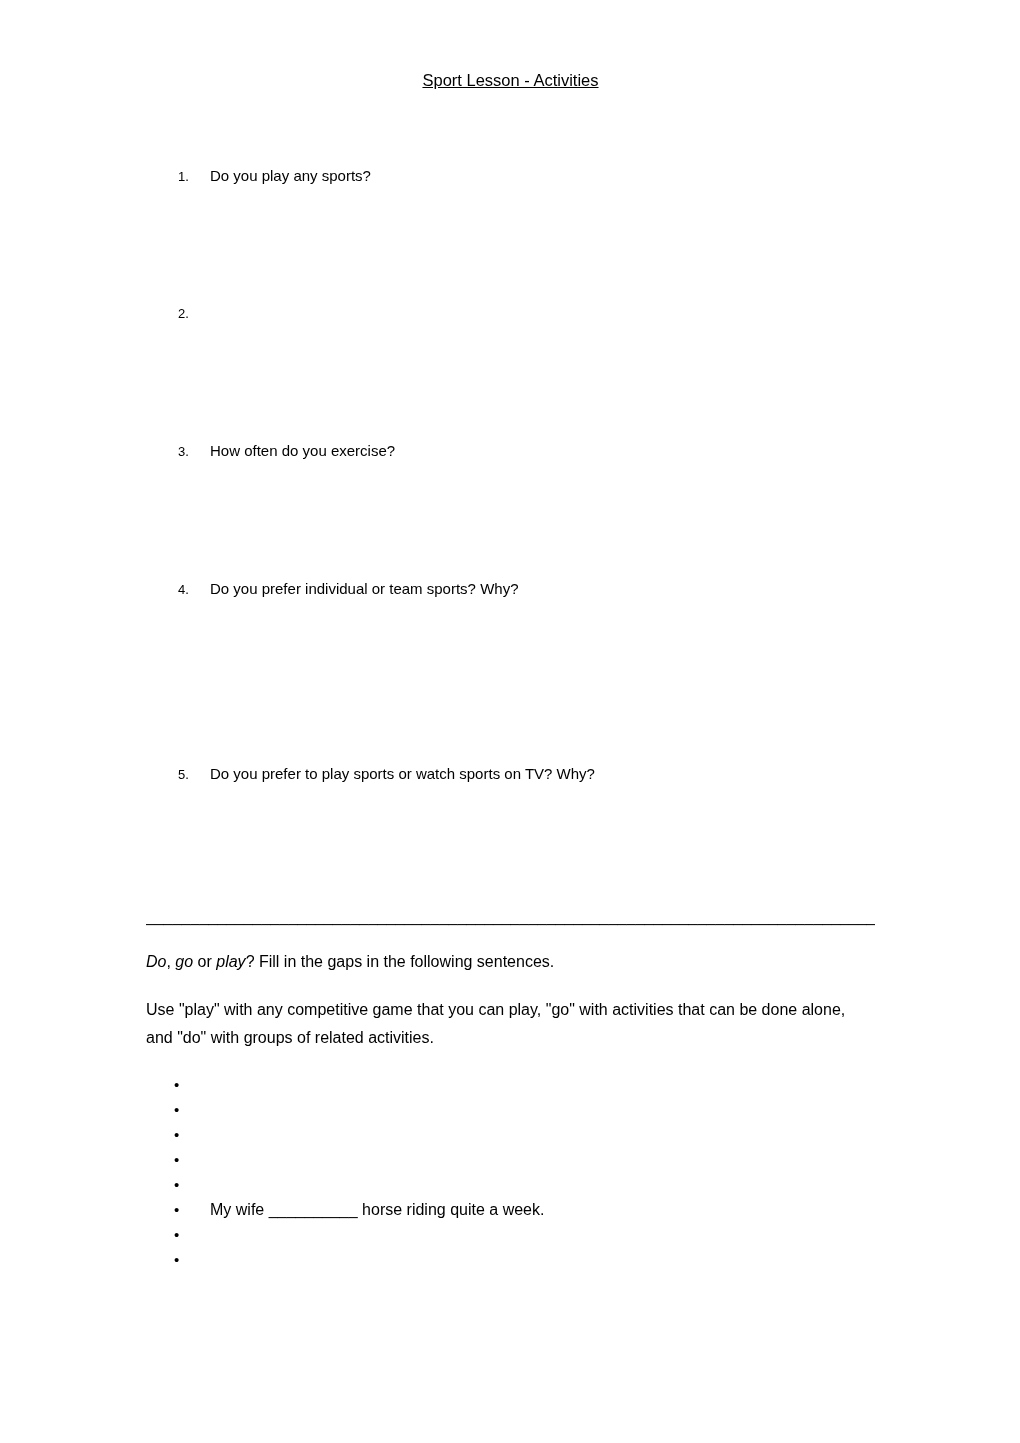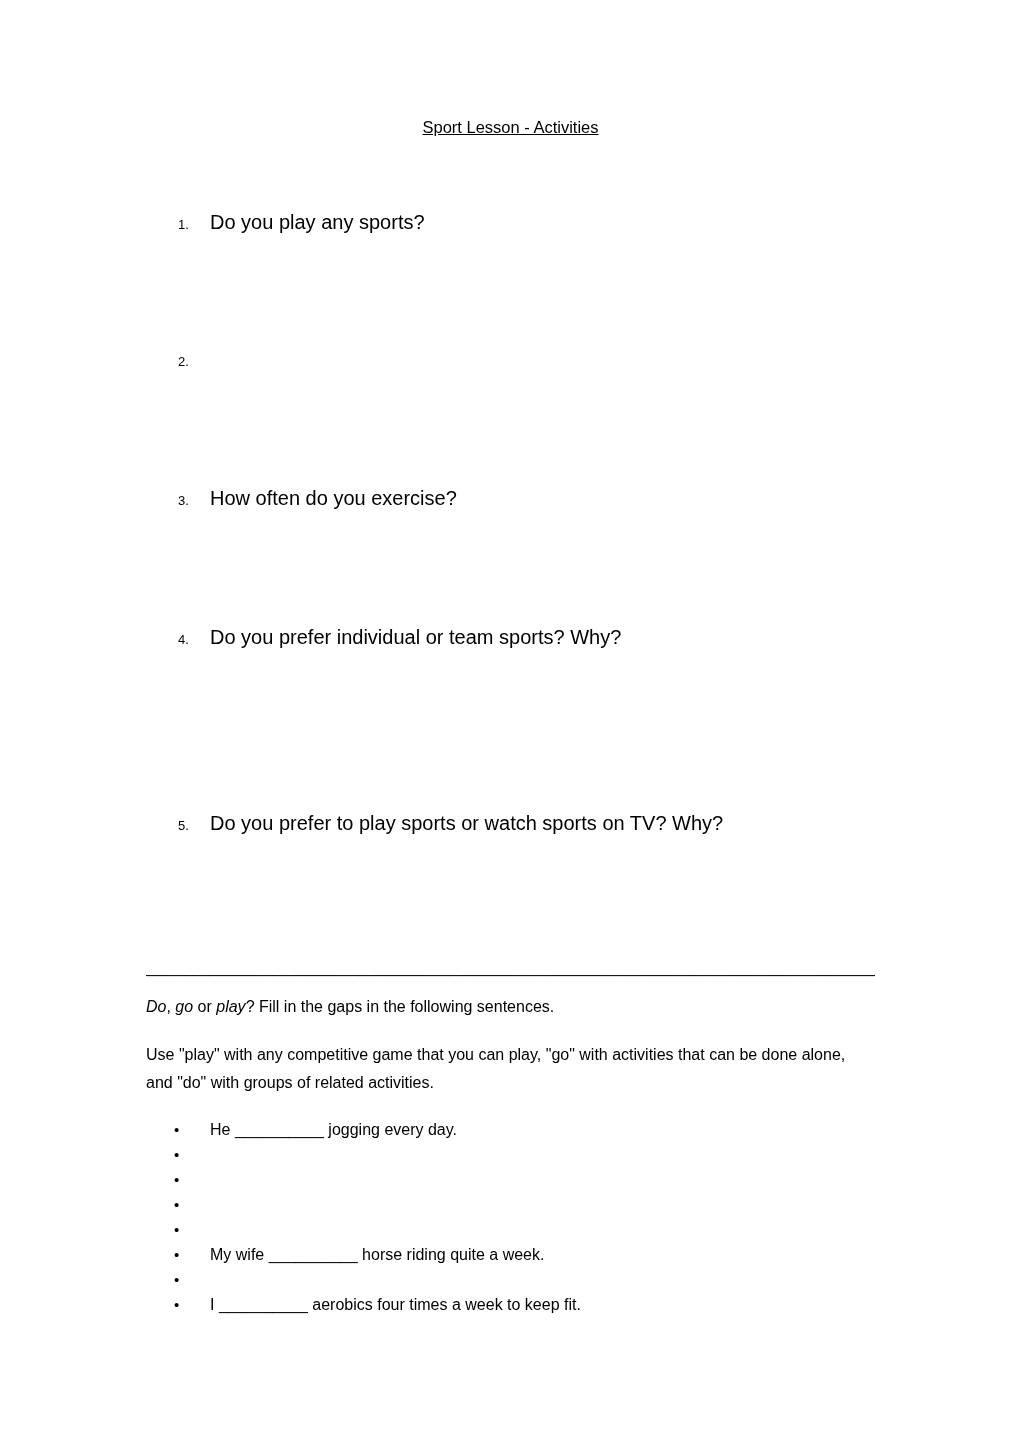--- a/index.html
+++ b/index.html
@@ -9,21 +9,21 @@
     height: 1443px;
     overflow: hidden;
     font-family: "Liberation Sans", sans-serif;
     font-size: 16px;
     color: #000000;
     position: relative;
   }
   .page {
     width: 1020px;
     height: 1443px;
-    padding: 117px 145px 0 146px;
+    padding: 70px 145px 0 146px;
   }
   .title {
     text-align: center;
     text-decoration: underline;
     font-size: 16.5px;
     line-height: 21px;
   }
   .questions { margin-top: 74px; }
   .question {
     display: flex;
@@ -31,31 +31,31 @@
     margin-left: 32px;
     line-height: 21px;
   }
   .q-gap { margin-top: 116px; }
   .q-gap-lg { margin-top: 163px; }
   .q-num {
     width: 32px;
     flex: 0 0 32px;
     font-size: 13px;
   }
-  .q-text { font-size: 20px; text-align: center; }
+  .q-text { font-size: 15px; text-align: center; }
   .divider {
     margin-top: 121px;
     max-width: 730px;
     white-space: nowrap;
     overflow: hidden;
     line-height: 21px;
     letter-spacing: 0;
   }
   .intro {
-    margin-top: 18px;
+    margin-top: 24px;
     line-height: 21px;
   }
   .it { font-style: italic; }
   .use-para {
     margin-top: 24px;
     max-width: 732px;
     line-height: 28px;
   }
   .bullets {
     margin-top: 20px;
@@ -104,21 +104,20 @@
 
   <div class="divider">______________________________________________________________________________________</div>
 
   <p class="intro"><span class="it">Do</span><span>, </span><span class="it">go</span><span> or </span><span class="it">play</span><span>? Fill in the gaps in the following sentences.</span></p>
 
   <p class="use-para">Use "play" with any competitive game that you can play, "go" with activities that can be done alone, and "do" with groups of related activities.</p>
 
   <ul class="bullets">
     <li class="bullet-item">
       <span class="bullet-marker">•</span>
-      <span>He __________ jogging every day.</span>
     </li>
     <li class="bullet-item">
       <span class="bullet-marker">•</span>
     </li>
     <li class="bullet-item">
       <span class="bullet-marker">•</span>
     </li>
     <li class="bullet-item">
       <span class="bullet-marker">•</span>
     </li>
@@ -127,17 +126,16 @@
     </li>
     <li class="bullet-item">
       <span class="bullet-marker">•</span>
       <span>My wife __________ horse riding quite a week.</span>
     </li>
     <li class="bullet-item">
       <span class="bullet-marker">•</span>
     </li>
     <li class="bullet-item">
       <span class="bullet-marker">•</span>
-      <span>I __________ aerobics four times a week to keep fit.</span>
     </li>
   </ul>
 
 </div>
 
 </body></html>

